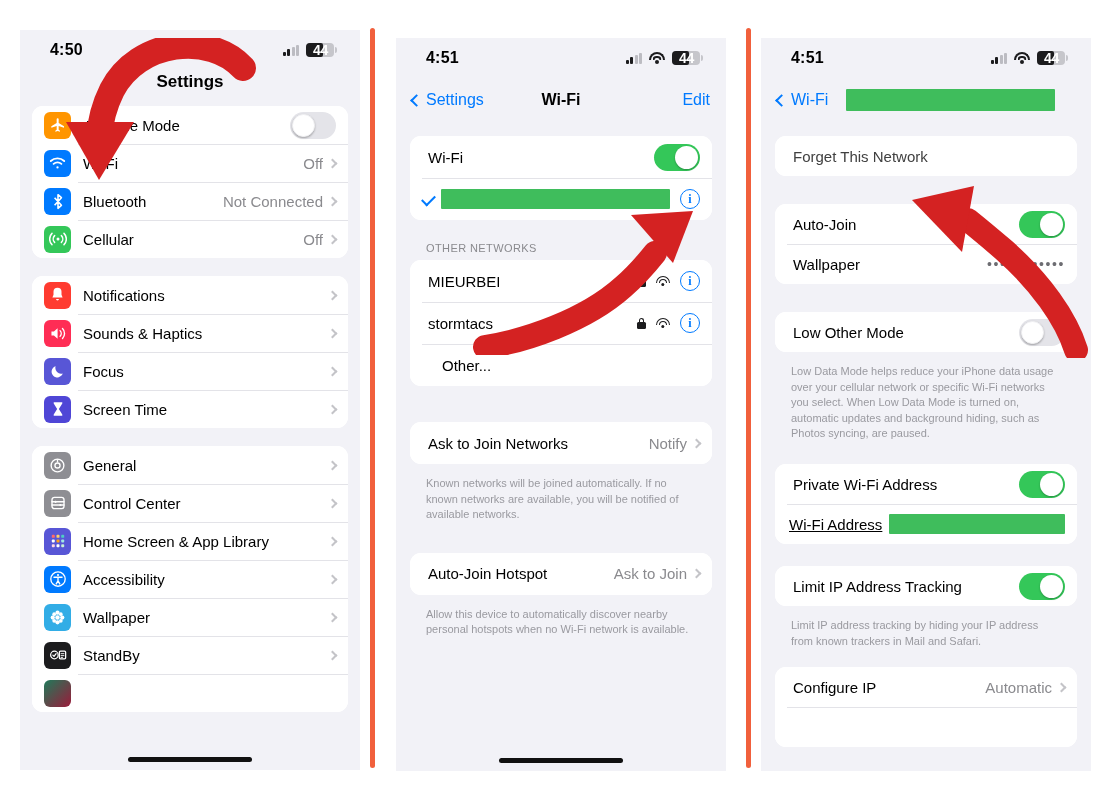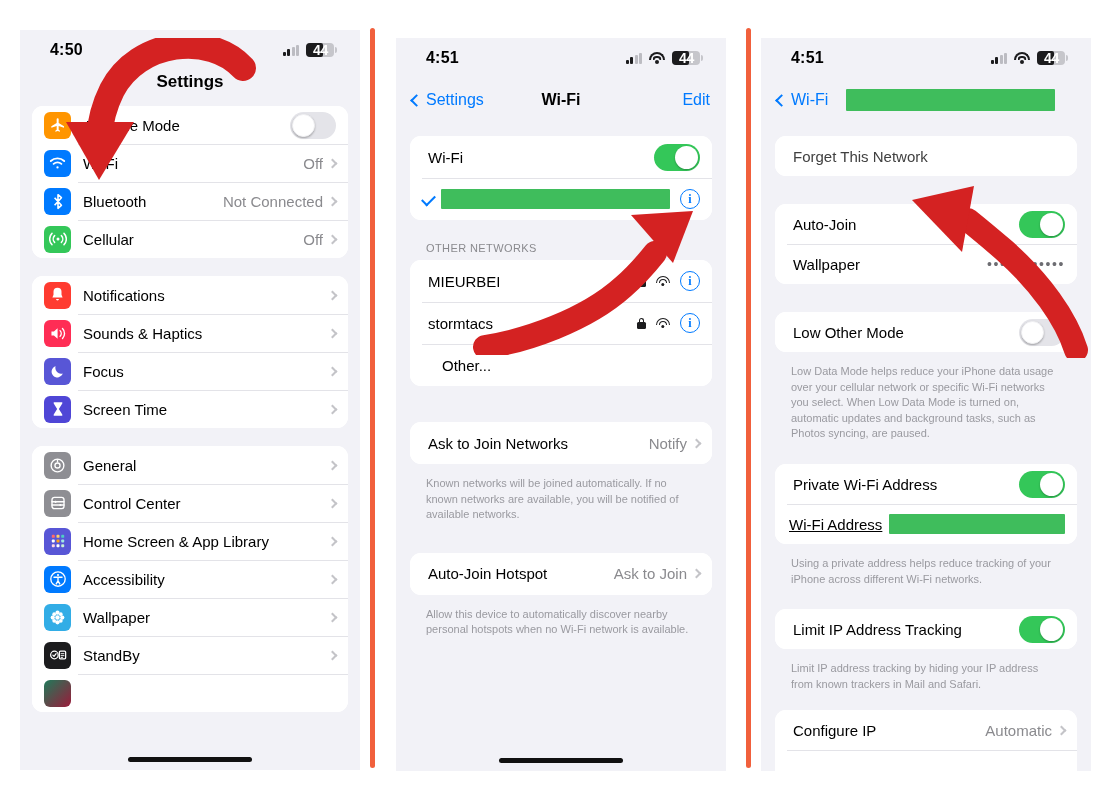--- a/index.html
+++ b/index.html
@@ -558,37 +558,36 @@
       <div style="height:10px;"></div>
 
       <div class="group">
         <div class="row" style="min-height:40px;">
           <div class="label" style="margin-left:6px;">Low Other Mode</div>
           <div class="toggle off">
               <div class="knob"></div>
             </div>
         </div>
       </div>
-      <div class="footnote">Low Data Mode helps reduce your iPhone data usage over your cellular network or specific Wi-Fi networks you select. When Low Data Mode is turned on, automatic updates and background tasks, such as Photos syncing, are paused.</div>
+      <div class="footnote">Low Data Mode helps reduce your iPhone data usage over your cellular network or specific Wi-Fi networks you select. When Low Data Mode is turned on, automatic updates and background hiding, such as Photos syncing, are paused.</div>
 
       <div style="height:4px;"></div>
 
       <div class="group">
         <div class="row" style="min-height:40px;">
           <div class="label" style="margin-left:6px;">Private Wi-Fi Address</div>
           <div class="toggle on">
               <div class="knob"></div>
             </div>
         </div>
         <div class="row" style="min-height:40px;">
           <div class="label" style="margin-left:2px;text-decoration:underline;">Wi-Fi Address</div>
           <div class="redactbar wide"></div>
         </div>
       </div>
-      <div class="footnote">Using a private address helps reduce tracking of your iPhone across different Wi-Fi networks.</div>
 
       <div style="height:4px;"></div>
 
       <div class="group">
         <div class="row" style="min-height:40px;">
           <div class="label" style="margin-left:6px;">Limit IP Address Tracking</div>
           <div class="toggle on">
               <div class="knob"></div>
             </div>
         </div>

